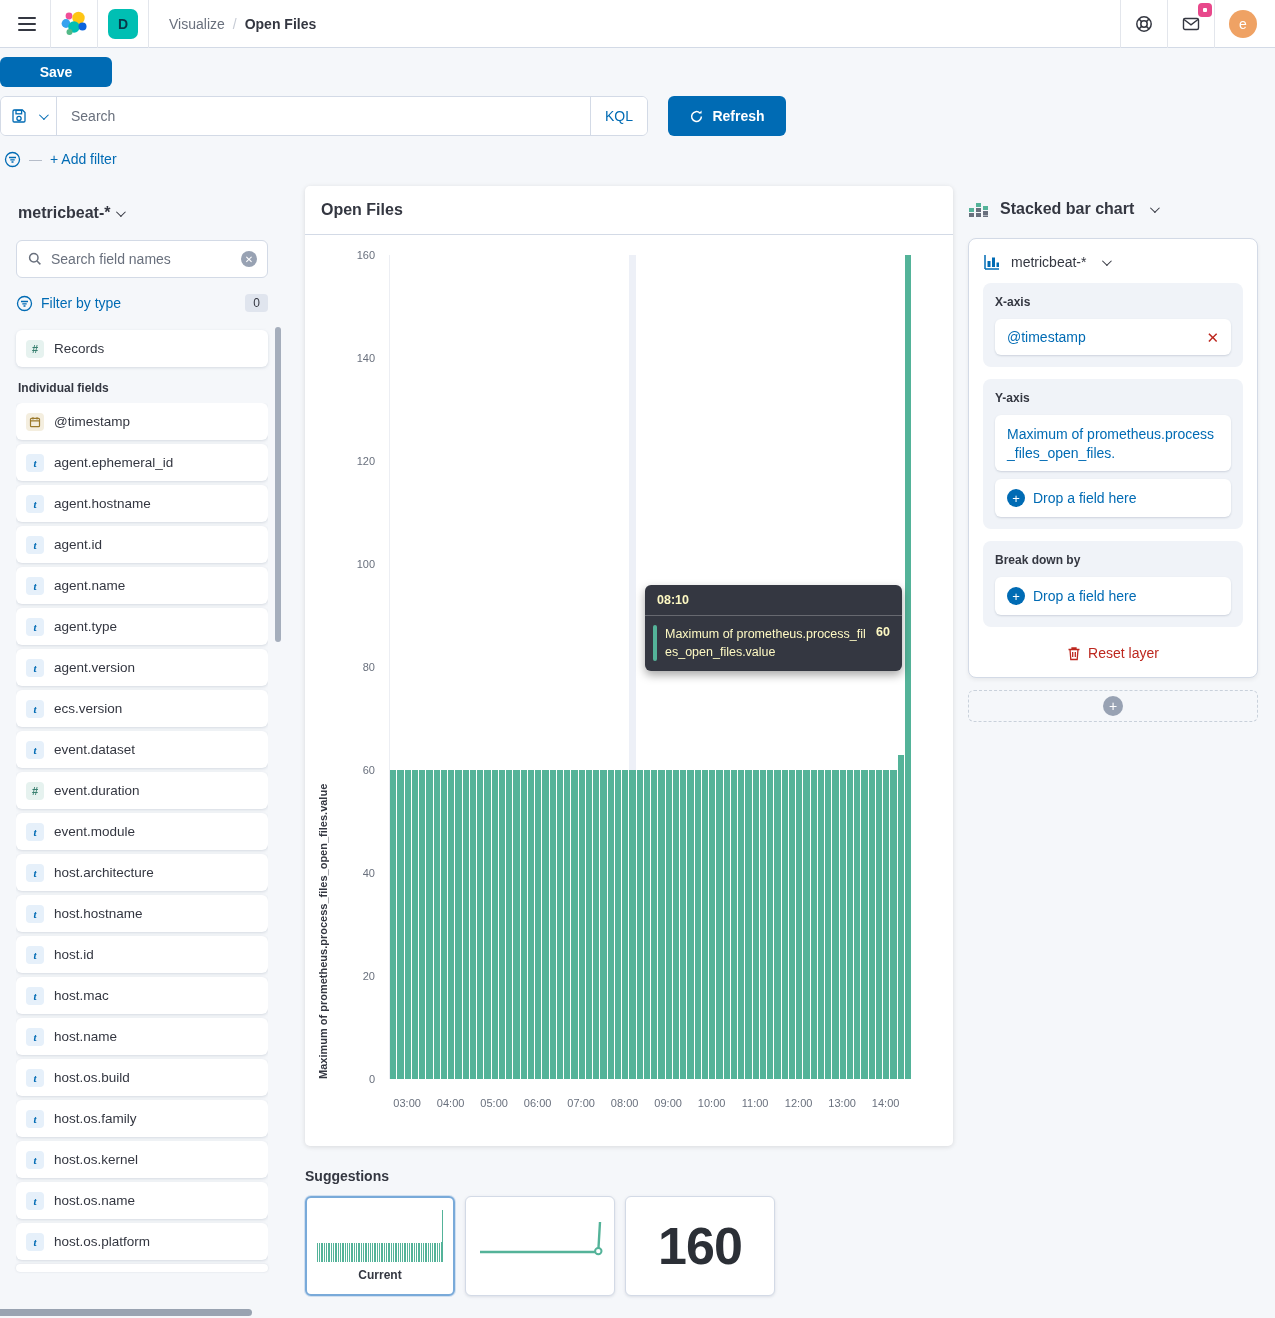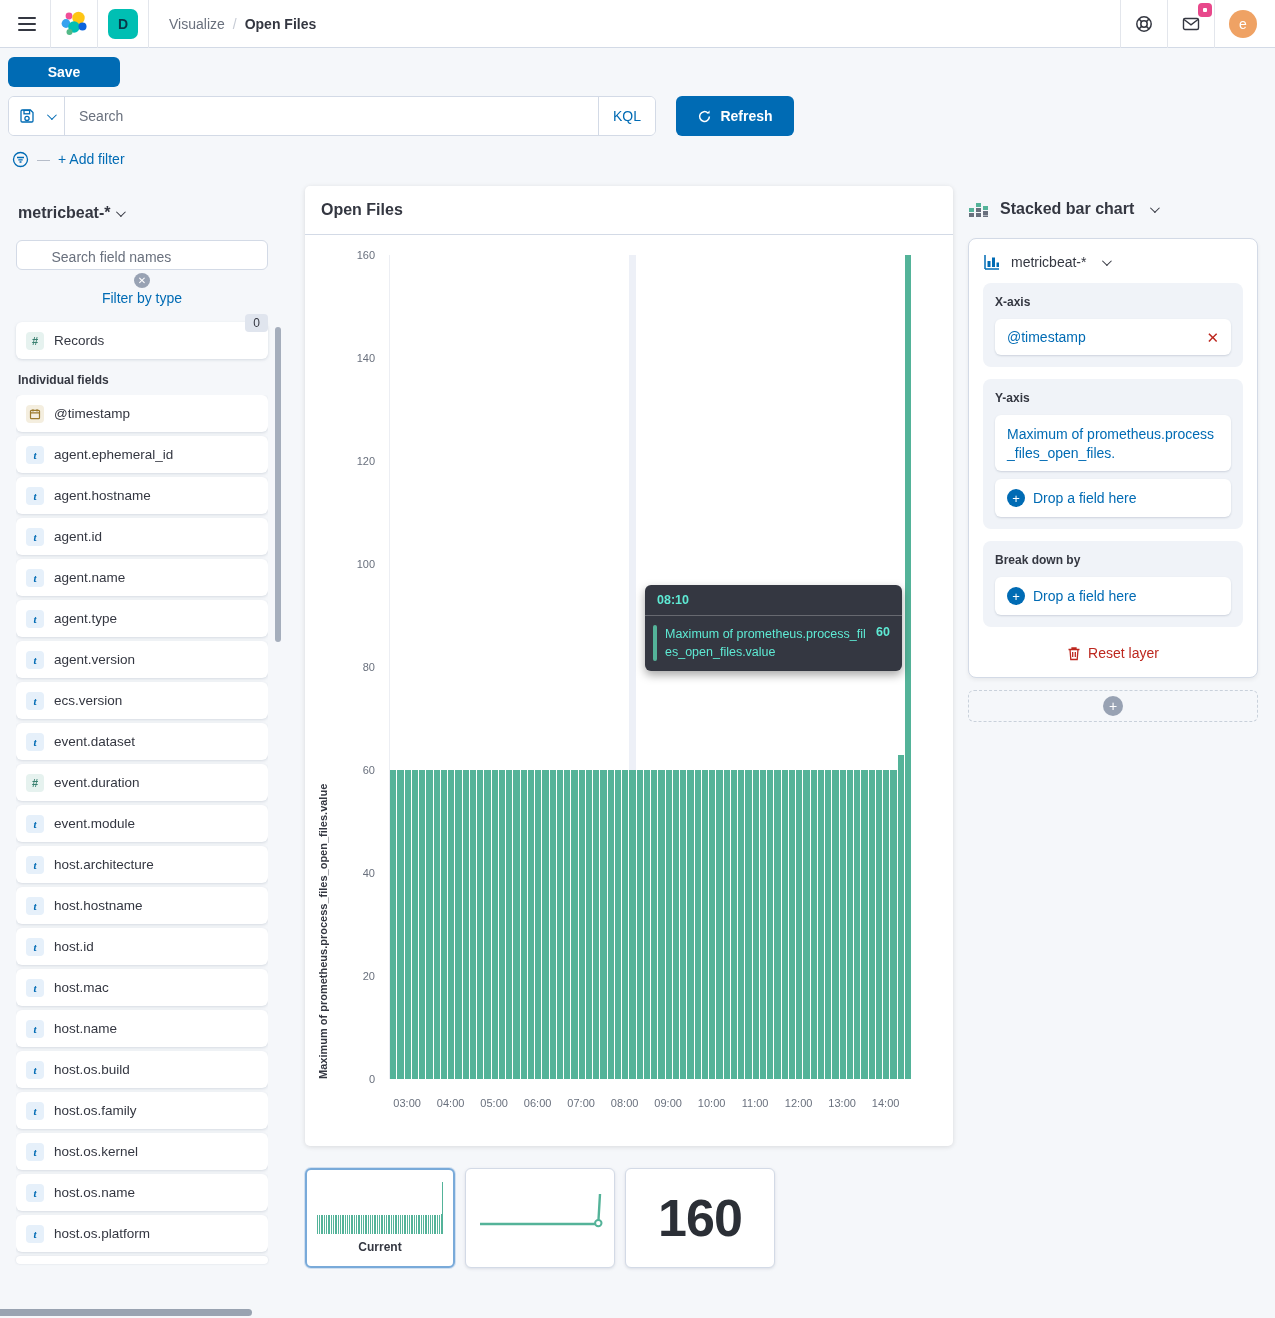--- a/index.html
+++ b/index.html
@@ -21,21 +21,21 @@
   .breadcrumb .parent{color:var(--grey);text-decoration:none;cursor:pointer;}
   .breadcrumb .slash{color:#C6CBD4;}
   .breadcrumb .current{color:var(--dark);font-weight:600;}
   .nav-right{margin-left:auto;display:flex;align-items:center;}
   .mail-wrap{position:relative;}
   .mail-dot{position:absolute;top:-4px;right:-4px;width:14px;height:14px;border-radius:4px;background:#E8488B;display:flex;align-items:center;justify-content:center;}
   .mail-dot i{width:4px;height:4px;background:#fff;border-radius:1px;}
   .avatar{width:28px;height:28px;border-radius:50%;background:#EFA264;color:#fff;font-size:14px;display:flex;align-items:center;justify-content:center;border:none;cursor:pointer;margin:0 8px;}
 
   
-  .toolbar{padding:9px 8px 0 8px;}
+  .toolbar{padding:9px 8px 0 0;}
   .btn-primary{background:var(--blue);color:#fff;border:none;border-radius:6px;font-weight:bold;font-size:14px;cursor:pointer;}
   .save-btn{width:112px;height:30px;}
   .query-row{display:flex;align-items:center;margin-top:9px;}
   .query-group{display:flex;align-items:stretch;background:#fff;border:1px solid var(--border);border-radius:6px;height:40px;flex:0 0 648px;overflow:hidden;}
   .saved-query-btn{display:flex;align-items:center;gap:6px;padding:0 10px;background:#fff;border:none;border-right:1px solid var(--border);cursor:pointer;}
   .search-input{flex:1;border:none;outline:none;font-size:14px;padding:0 14px;color:var(--dark);font-family:inherit;}
   .search-input::placeholder{color:var(--grey);}
   .kql-btn{border:none;background:#fff;border-left:1px solid var(--border);color:var(--blue);font-size:14px;padding:0 14px;cursor:pointer;}
   .date-group{display:flex;align-items:stretch;background:#fff;border:1px solid var(--border);border-radius:6px;height:40px;flex:0 0 460px;margin-left:10px;overflow:hidden;}
   .cal-btn{display:flex;align-items:center;gap:6px;padding:0 10px;border:none;border-right:1px solid var(--border);background:#fff;cursor:pointer;}
@@ -46,25 +46,25 @@
   .filter-dash{color:#AEB6C2;font-size:13px;}
   .add-filter{color:var(--blue);font-size:14px;text-decoration:none;cursor:pointer;}
 
   
   .content{display:flex;margin-top:10px;height:1138px;}
   .chev{display:inline-block;width:7px;height:7px;border-right:1.6px solid var(--dark);border-bottom:1.6px solid var(--dark);transform:rotate(45deg) translateY(-2px);margin-left:6px;}
 
   
   .sidebar{width:287px;padding:14px 19px 0 16px;position:relative;flex:none;}
   .ds-title{font-size:16px;font-weight:bold;display:flex;align-items:center;padding:8px 0 2px 2px;cursor:pointer;}
-  .field-search{margin-top:16px;height:30px;background:#fff;border:1px solid var(--border);border-radius:6px;display:flex;align-items:center;padding:0 10px;gap:8px;flex-direction:column;}
+  .field-search{margin-top:16px;height:38px;background:#fff;border:1px solid var(--border);border-radius:6px;display:flex;align-items:center;padding:0 10px;gap:8px;}
   .field-search input{border:none;outline:none;flex:1;font-size:14px;color:var(--dark);font-family:inherit;}
   .field-search input::placeholder{color:var(--grey);}
   .clear-btn{width:16px;height:16px;border-radius:50%;background:var(--lightgrey);color:#fff;border:none;font-size:10px;line-height:15px;text-align:center;cursor:pointer;padding:0;}
-  .type-filter{display:flex;align-items:center;gap:8px;margin-top:12px;height:26px;cursor:pointer;flex-direction:column;}
+  .type-filter{display:flex;align-items:center;gap:8px;margin-top:12px;height:26px;cursor:pointer;}
   .type-filter .lbl{color:var(--blue);font-size:14px;}
   .count-badge{margin-left:auto;background:#E0E5EE;border-radius:4px;font-size:12px;padding:2px 8px;color:var(--dark);}
   .field-card{background:#fff;border-radius:6px;box-shadow:0 1px 3px rgba(152,162,179,.35);height:37px;display:flex;align-items:center;gap:10px;padding:0 10px;margin-bottom:4px;cursor:grab;}
   .field-card.special{margin-top:14px;}
   .field-name{font-size:13.5px;color:var(--dark);white-space:nowrap;overflow:hidden;}
   .token{width:18px;height:18px;border-radius:4px;flex:none;display:flex;align-items:center;justify-content:center;font-size:11px;}
   .tok-string{background:#E6F0FA;color:var(--blue);font-style:italic;font-family:"Liberation Serif",serif;font-weight:bold;}
   .tok-number{background:#E6F2EF;color:#377F6F;font-weight:bold;}
   .tok-ip{background:#F8E0DD;color:var(--red);font-weight:bold;font-size:8px;}
   .tok-date{background:#F4EEDF;color:#9B7A2C;}
@@ -82,21 +82,21 @@
   .y-title{position:absolute;left:12px;top:20px;height:824px;display:flex;align-items:center;writing-mode:vertical-rl;transform:rotate(180deg);font-size:11px;font-weight:bold;color:var(--dark);}
   .y-ticks{position:absolute;left:28px;top:20px;width:42px;height:824px;}
   .y-ticks span{position:absolute;right:0;transform:translateY(-50%);font-size:11px;color:var(--grey);}
   .plot{position:absolute;left:84px;top:20px;width:522px;height:824px;border-left:1px solid #ECEEF3;}
   .band{position:absolute;top:0;height:100%;background:#EDF0F7;}
   .bars{position:absolute;inset:0;display:flex;align-items:flex-end;gap:1px;}
   .bar{flex:1 1 0;background:var(--green);}
   .x-ticks{position:absolute;left:84px;top:862px;width:522px;height:14px;}
   .x-ticks span{position:absolute;transform:translateX(-50%);font-size:11px;color:var(--grey);white-space:nowrap;}
   .x-title{position:absolute;left:84px;top:884px;width:522px;text-align:center;font-size:12px;font-weight:bold;}
-  .tooltip{position:absolute;left:340px;top:350px;width:257px;background:var(--dark);border-radius:6px;box-shadow:0 4px 10px rgba(0,0,0,.35);color:#5eead4;z-index:5;}
+  .tooltip{position:absolute;left:340px;top:350px;width:257px;background:var(--dark);border-radius:6px;box-shadow:0 4px 10px rgba(0,0,0,.35);color:#fef9c3;z-index:5;}
   .tooltip-head{font-size:12.5px;font-weight:bold;padding:8px 12px;border-bottom:1px solid rgba(255,255,255,.25);}
   .tooltip-body{display:flex;gap:8px;padding:9px 12px 10px 8px;}
   .tooltip-mark{width:4px;border-radius:2px;background:var(--green);flex:none;}
   .tooltip-series{font-size:12.5px;line-height:1.45;flex:1;word-break:break-all;}
   .tooltip-val{font-size:12.5px;font-weight:bold;}
 
   
   .suggestions{margin-top:22px;}
   .sugg-lbl{font-size:14px;font-weight:bold;}
   .sugg-row{display:flex;gap:10px;margin-top:12px;}
@@ -454,20 +454,21 @@
             <div class="tooltip-body">
               <span class="tooltip-mark"></span>
               <span class="tooltip-series">Maximum of prometheus.process_files_open_files.value</span>
               <span class="tooltip-val">60</span>
             </div>
           </div>
         </div>
       </section>
 
       <div class="suggestions">
+        <div class="sugg-lbl">Suggestions</div>
         <div class="sugg-row">
           <div class="sugg-card selected">
             <div class="mini-bars" id="sugg-bars">
                 <i style="height: 37.5%;"></i>
                 <i style="height: 37.5%;"></i>
                 <i style="height: 37.5%;"></i>
                 <i style="height: 37.5%;"></i>
                 <i style="height: 37.5%;"></i>
                 <i style="height: 37.5%;"></i>
                 <i style="height: 37.5%;"></i>

